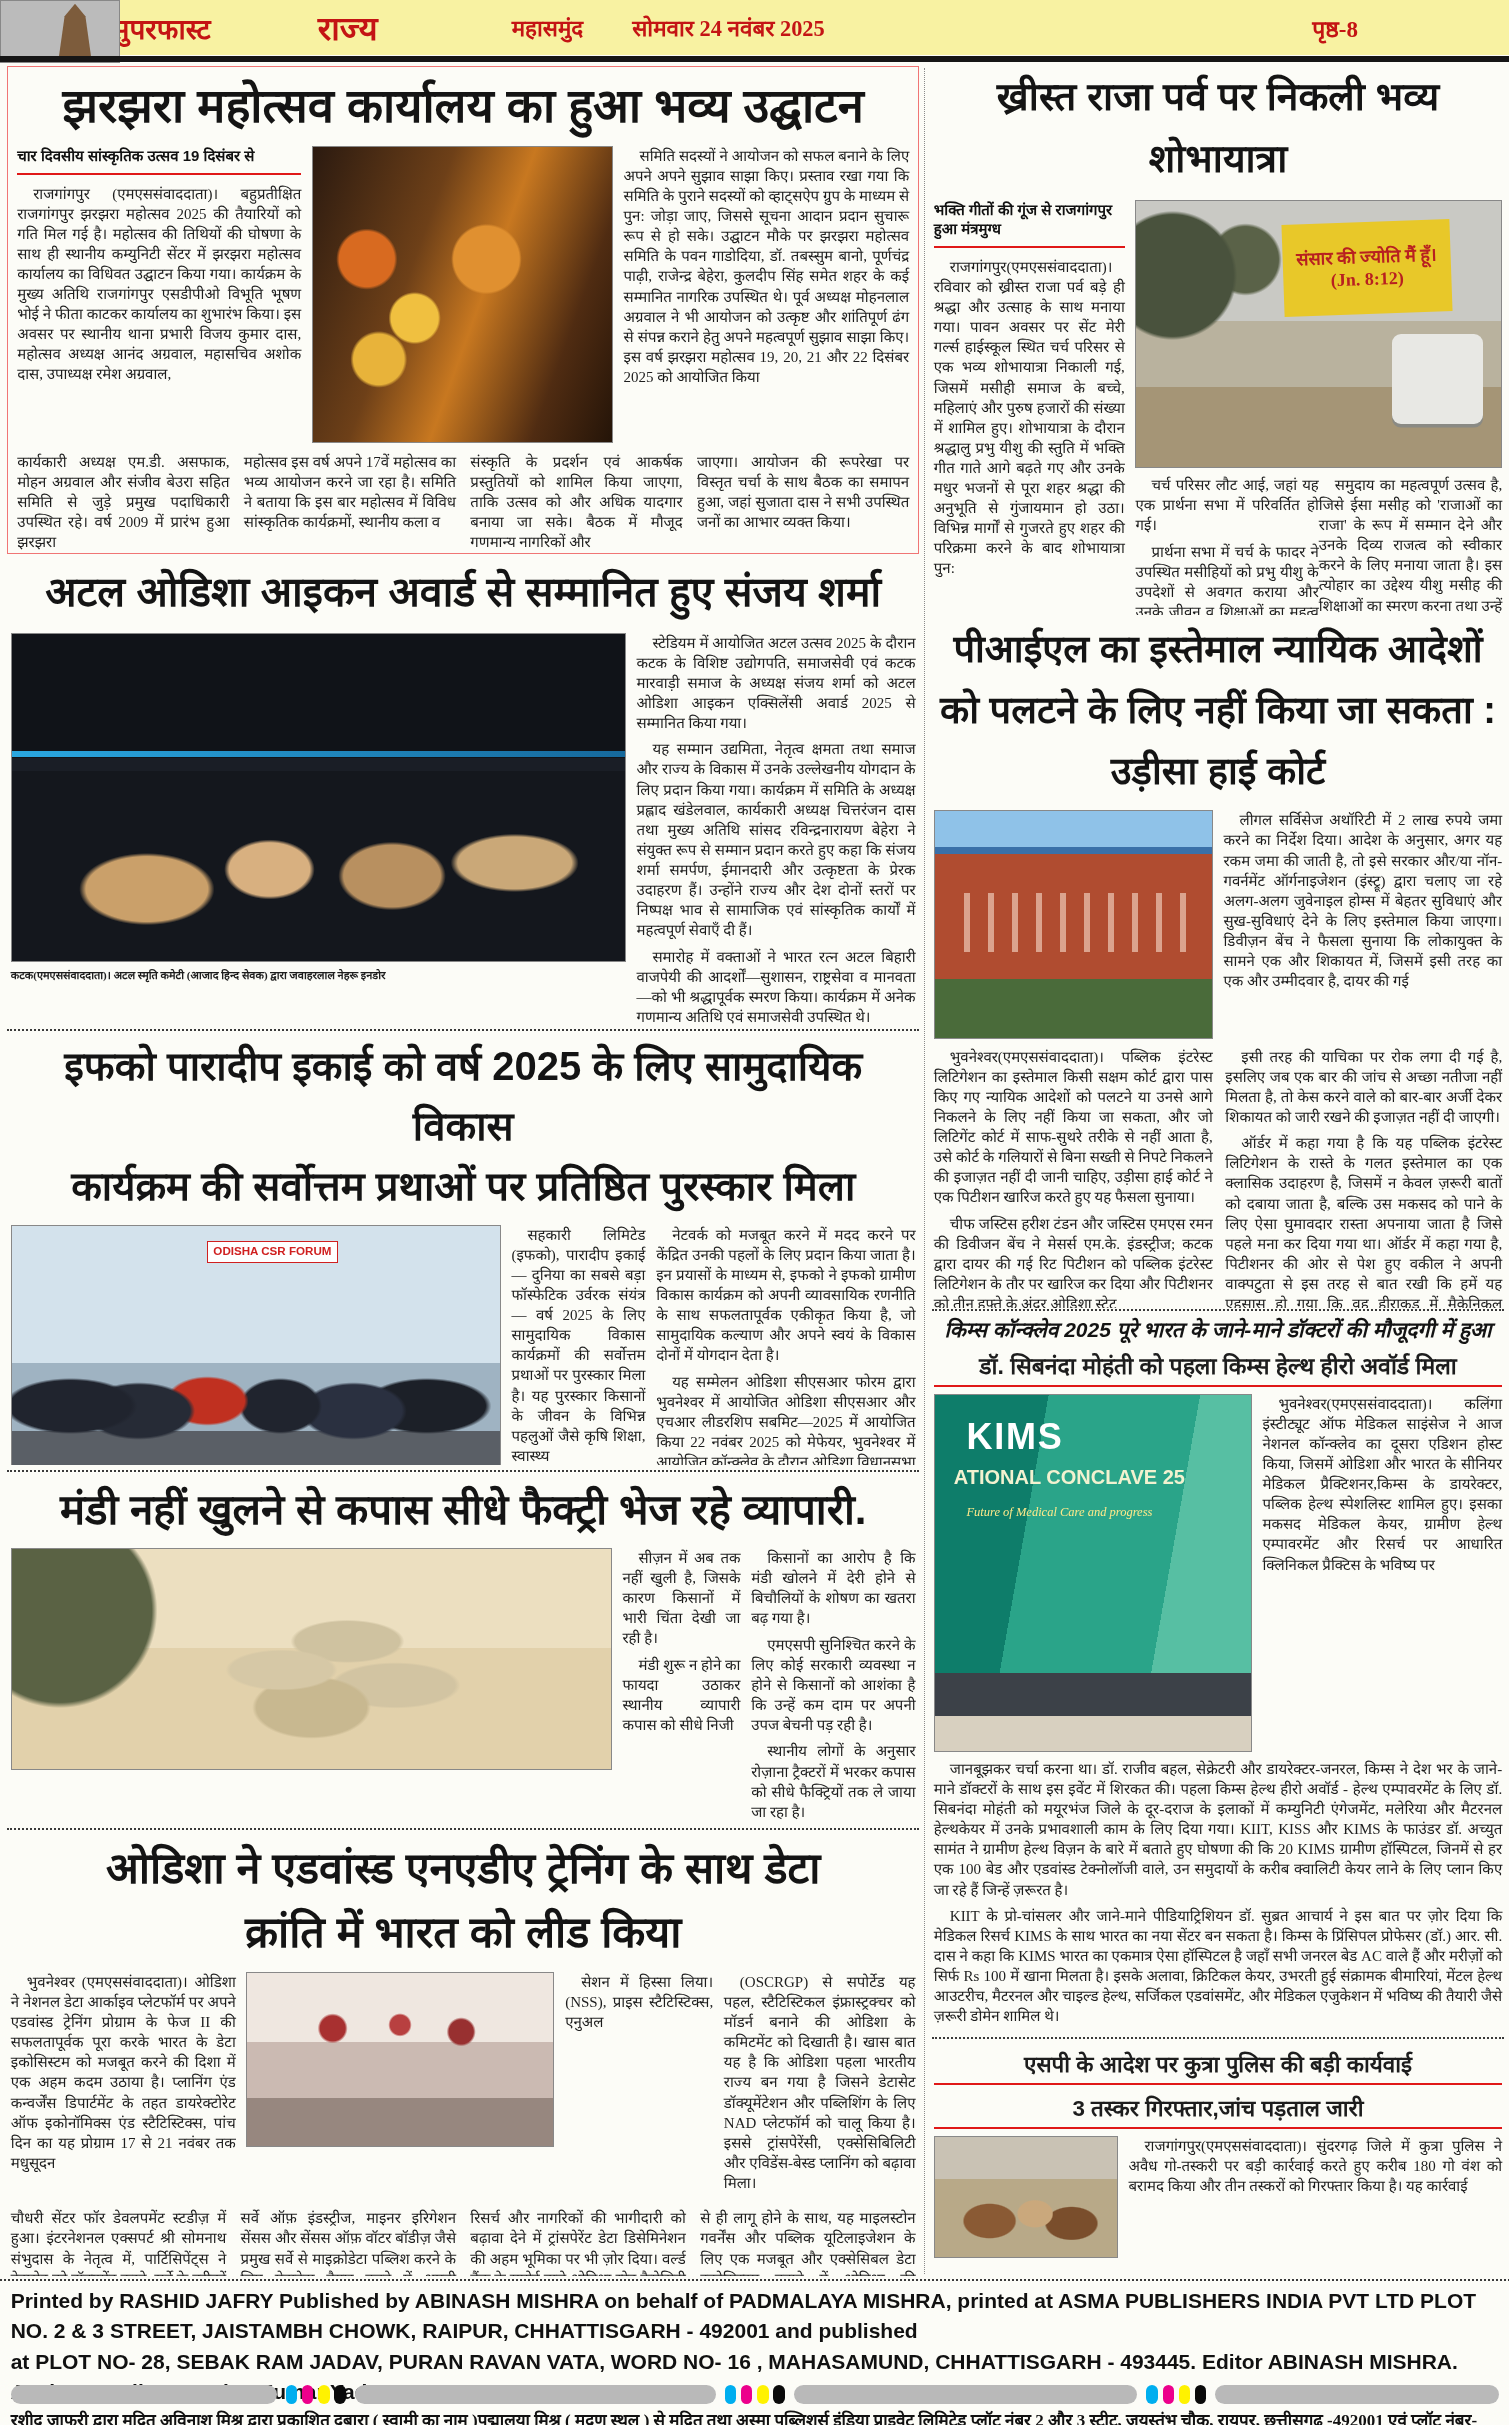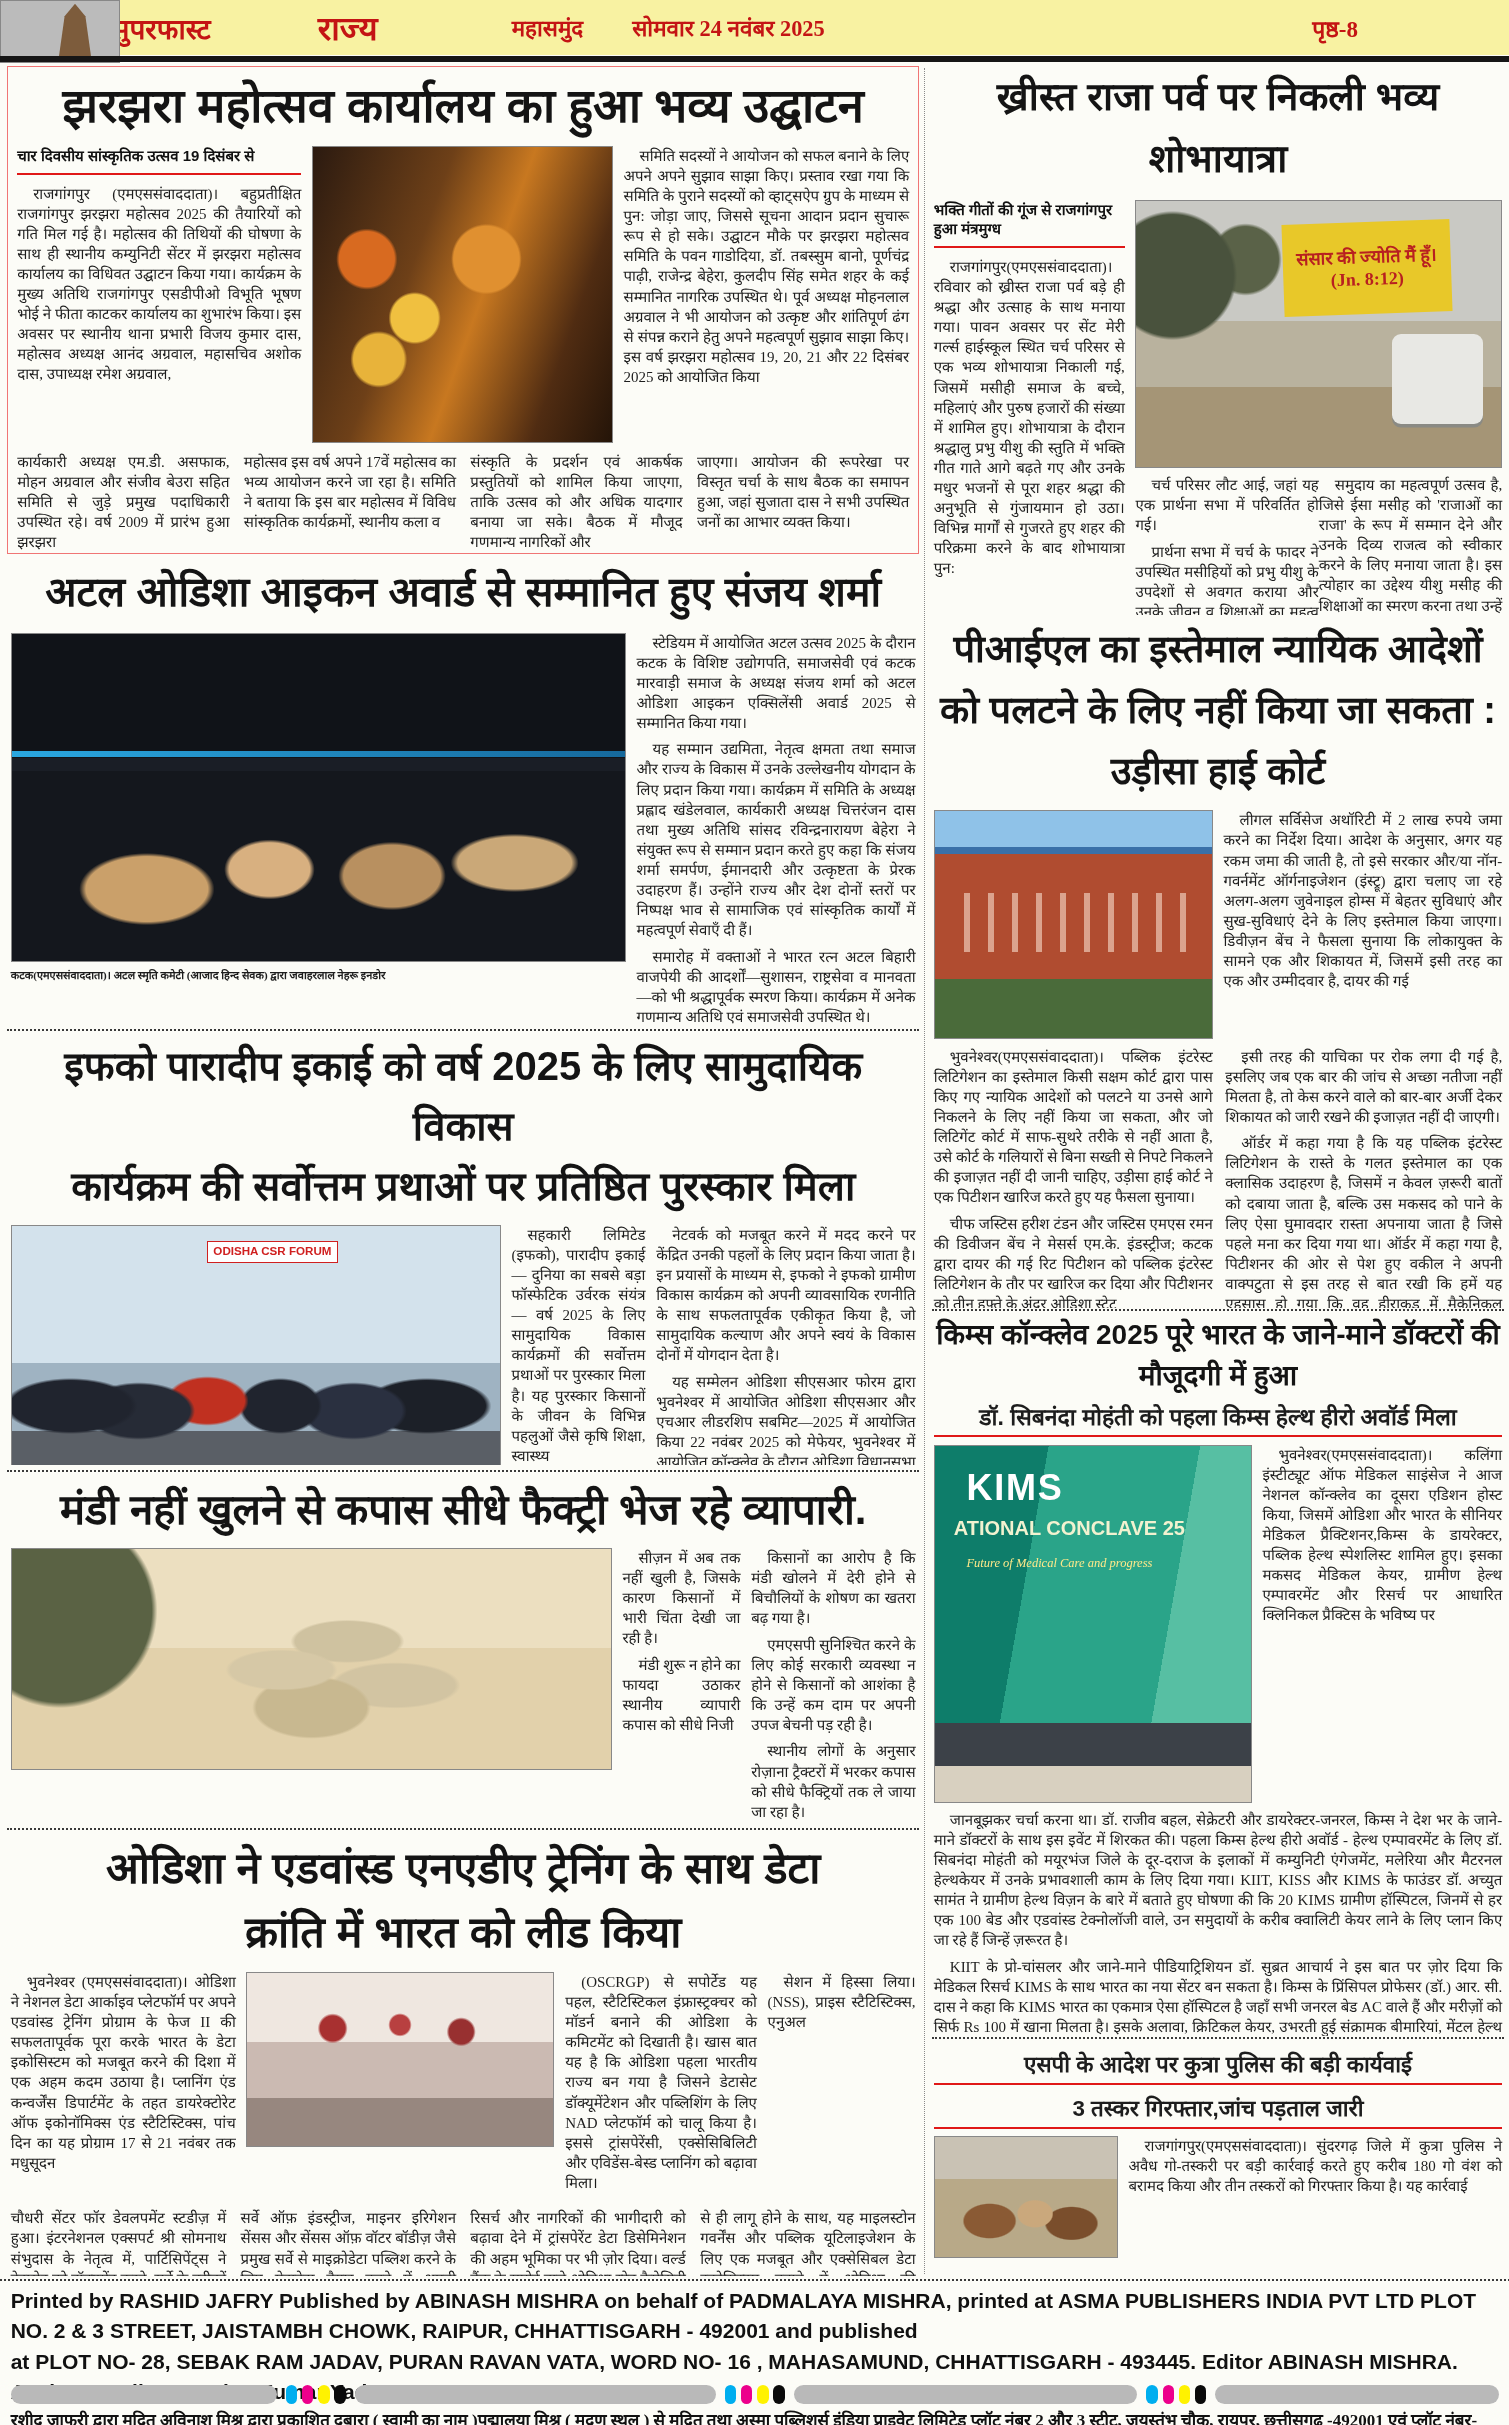--- a/index.html
+++ b/index.html
@@ -112,21 +112,21 @@
   .r1 .subrow{display:flex;gap:0;margin-top:7.2px;}
   .r1 .subrow .col{flex:1;}
   .r2{left:932px;top:619px;width:572px;height:689px;padding:0 1.8px;}
   .r2 .hl{font-size:38px;line-height:1.6;}
   .ph-court{width:279px;height:229px;background:
       linear-gradient(180deg,#8fc2e8 0 16%,#3a70a8 16% 19%,#b04c30 19% 74%,#4a6b3a 74% 100%);}
   .ph-court::after{content:"";position:absolute;left:4%;top:36%;width:92%;height:26%;
       background:repeating-linear-gradient(90deg,transparent 0 18px,rgba(255,235,220,.55) 18px 24px);}
   .r2 .subrow{display:flex;gap:12.5px;margin-top:7.2px;}
   .r3{left:932px;top:1315px;width:572px;height:721px;padding:0 1.8px;}
-  .r3 .hl{font-size:28px;line-height:1.45;}
+  .r3 .hl{font-size:21px;line-height:1.45;font-style:italic;}
   .r3 .sub{font-family:"Liberation Sans",sans-serif;font-size:23px;font-weight:bold;text-align:center;
       margin:3.6px 0 0;}
   .ph-kims{width:318px;height:358px;background:
       linear-gradient(100deg,#0e7d6a 0 30%,#2aa489 30% 70%,#57bfa3 70% 100%);}
   .ph-kims::after{content:"";position:absolute;left:0;bottom:0;width:100%;height:22%;
       background:linear-gradient(180deg,#3c4148 0 55%,#d8d0c0 55% 100%);}
   .kims-t1{position:absolute;left:10%;top:6%;color:#fff;font-family:"Liberation Sans",sans-serif;
       font-weight:800;font-size:36px;letter-spacing:1.8px;}
   .kims-t2{position:absolute;left:6%;top:20%;color:#f2f2d0;font-family:"Liberation Sans",sans-serif;
       font-weight:bold;font-size:20px;}
@@ -245,25 +245,25 @@
   <div class="sep" style="left:7.2px;top:1828px;width:912px;"></div>
 
   <section class="art a5">
     <h1 class="hl">ओडिशा ने एडवांस्ड एनएडीए ट्रेनिंग के साथ डेटा</h1>
     <h1 class="hl">क्रांति में भारत को लीड किया</h1>
     <div class="row" style="margin-top:7.2px;">
       <div class="col c1">
         <p class="body">भुवनेश्वर (एमएससंवाददाता)। ओडिशा ने नेशनल डेटा आर्काइव प्लेटफॉर्म पर अपने एडवांस्ड ट्रेनिंग प्रोग्राम के फेज II की सफलतापूर्वक पूरा करके भारत के डेटा इकोसिस्टम को मजबूत करने की दिशा में एक अहम कदम उठाया है। प्लानिंग एंड कन्वर्जेंस डिपार्टमेंट के तहत डायरेक्टोरेट ऑफ इकोनॉमिक्स एंड स्टैटिस्टिक्स, पांच दिन का यह प्रोग्राम 17 से 21 नवंबर तक मधुसूदन</p>
       </div>
       <div class="ph ph-nada"></div>
+      <div class="col cA">
+        <p class="body">सेशन में हिस्सा लिया। (NSS), प्राइस स्टैटिस्टिक्स, एनुअल</p>
+      </div>
       <div class="col cB">
         <p class="body">(OSCRGP) से सपोर्टेड यह पहल, स्टैटिस्टिकल इंफ्रास्ट्रक्चर को मॉडर्न बनाने की ओडिशा के कमिटमेंट को दिखाती है। खास बात यह है कि ओडिशा पहला भारतीय राज्य बन गया है जिसने डेटासेट डॉक्यूमेंटेशन और पब्लिशिंग के लिए NAD प्लेटफॉर्म को चालू किया है। इससे ट्रांसपेरेंसी, एक्सेसिबिलिटी और एविडेंस-बेस्ड प्लानिंग को बढ़ावा मिला।</p>
-      </div>
-      <div class="col cA">
-        <p class="body">सेशन में हिस्सा लिया। (NSS), प्राइस स्टैटिस्टिक्स, एनुअल</p>
       </div>
     </div>
     <div class="row4">
       <p>चौधरी सेंटर फॉर डेवलपमेंट स्टडीज़ में हुआ। इंटरनेशनल एक्सपर्ट श्री सोमनाथ संभुदास के नेतृत्व में, पार्टिसिपेंट्स ने डेटासेट को डॉक्यूमेंट करने, सर्वे के तरीकों को बताने और नेशनल सैंपल सर्वे</p>
       <p>सर्वे ऑफ़ इंडस्ट्रीज, माइनर इरिगेशन सेंसस और सेंसस ऑफ़ वॉटर बॉडीज़ जैसे प्रमुख सर्वे से माइक्रोडेटा पब्लिश करने के लिए मेटाडेटा तैयार करने में अपनी स्किल्स को बढ़ाने के लिए हैंड्स-ऑन</p>
       <p>रिसर्च और नागरिकों की भागीदारी को बढ़ावा देने में ट्रांसपेरेंट डेटा डिसेमिनेशन की अहम भूमिका पर भी ज़ोर दिया। वर्ल्ड बैंक के सपोर्ट वाले ओडिशा स्टेट कैपेसिटी एंड रेजिलिएंस ग्रोथ प्रोग्राम</p>
       <p>से ही लागू होने के साथ, यह माइलस्टोन गवर्नेंस और पब्लिक यूटिलाइजेशन के लिए एक मजबूत और एक्सेसिबल डेटा इकोसिस्टम बनाने में ओडिशा की लीडरशिप को मजबूत करता है।</p>
     </div>
   </section>
 

